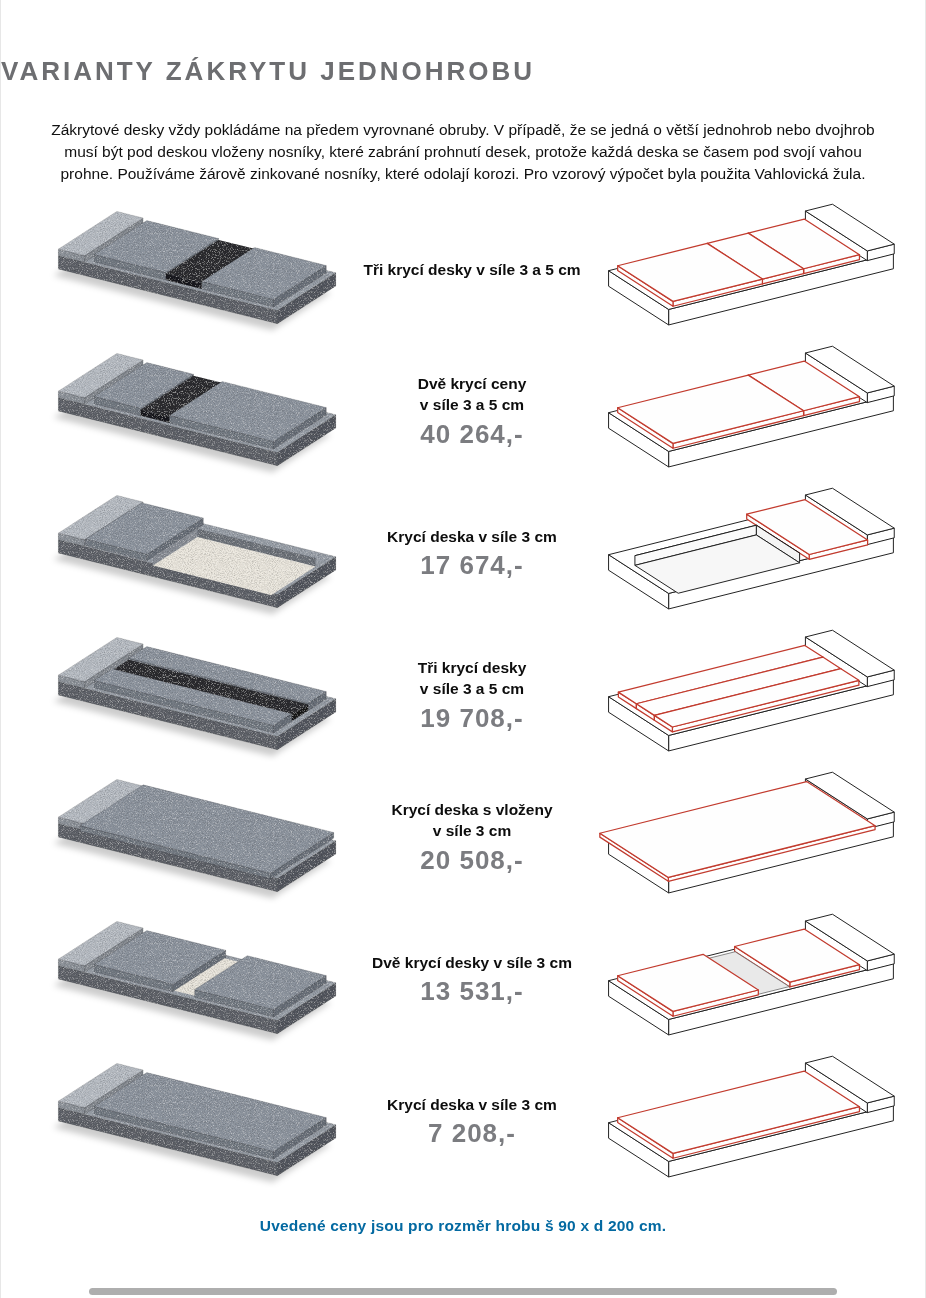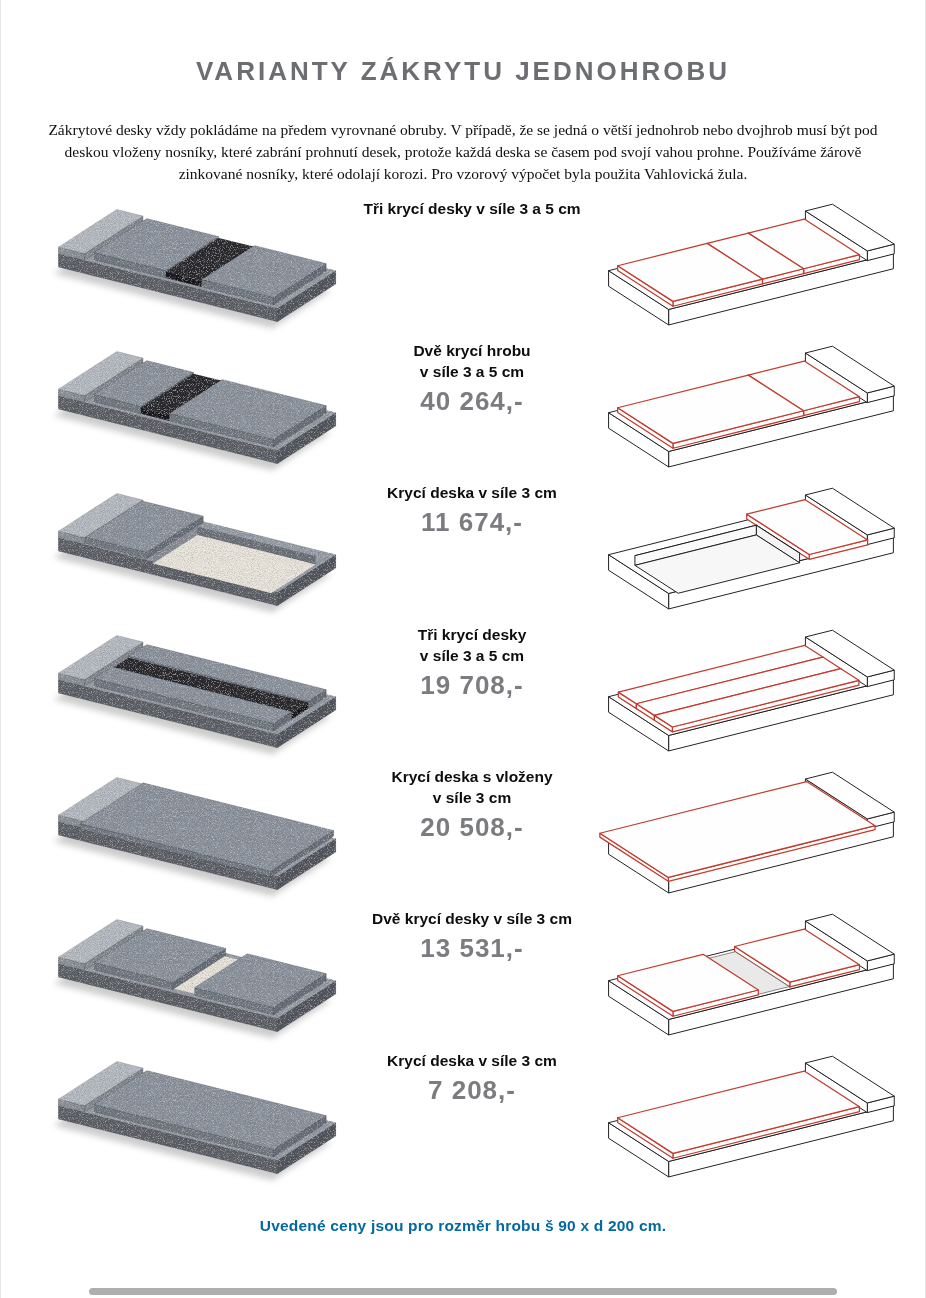--- a/index.html
+++ b/index.html
@@ -1,24 +1,24 @@
 <!DOCTYPE html>
 <html><head>
 <meta charset="utf-8">
 <style>
   * { box-sizing: border-box; }
   body { margin:0; background:#f3f3f3; font-family:"Liberation Sans","DejaVu Sans",sans-serif; }
   .page { position:relative; width:926px; height:1298px; margin:0 auto; background:#fff;
           border-left:1px solid #e7e7e7; border-right:1px solid #e7e7e7; overflow:hidden; }
-  .title { margin:0; padding-top:56px; text-align:center; font-size:26px; font-weight:700;
+  .title { margin:0; padding-top:56px; font-size:26px; font-weight:700;
            letter-spacing:3px; color:#6d6e71; }
   .intro { max-width:842px; margin:32px auto 0; text-align:center; font-size:15.5px;
-           line-height:1.42; color:#101010;font-family:Liberation Serif, serif; }
+           line-height:1.42; color:#101010; }
   .rows { margin-top:14px; }
-  .row { display:flex; align-items:flex-start; height:142px; padding:0 20px 0 46px; }
+  .row { display:flex; align-items:center; height:142px; padding:0 20px 0 46px; }
   .photo { width:302px; flex:0 0 302px; }
   .caption { flex:1; text-align:center; padding:0 6px; }
   .cap-title { font-size:15.5px; font-weight:700; color:#0d0d0d; line-height:1.35; }
   .cap-price { font-size:26px; font-weight:700; color:#7b7c80; letter-spacing:1px; margin-top:3px; }
   .drawing { width:310px; flex:0 0 310px; }
   .photo svg, .drawing svg { display:block; width:100%; height:auto; }
   .footer { margin-top:24px; text-align:center; font-size:15.5px; font-weight:700;
             color:#0369a1; letter-spacing:.2px; }
   .scrollbar-thumb { position:absolute; left:88px; bottom:3px; width:748px; height:7px;
                      border-radius:4px; background:#aeaeae; }
@@ -124,21 +124,21 @@
                 <polygon points="134.4,44.2 190.2,80.2 190.2,86.7 134.4,50.7" fill="#1a1a1d"></polygon>
                 <polygon points="134.4,44.2 164.8,36.6 220.6,72.6 190.2,80.2" fill="#2d2d30"></polygon>
                 <polygon points="79.9,106.3 190.2,78.7 190.2,86.7 79.9,114.3" fill="#757b84" stroke="rgba(0,0,0,0.28)" stroke-width="0.5" stroke-linejoin="round"></polygon>
                 <polygon points="24.1,70.3 79.9,106.3 79.9,114.3 24.1,78.3" fill="#6b717a" stroke="rgba(0,0,0,0.28)" stroke-width="0.5" stroke-linejoin="round"></polygon>
                 <polygon points="24.1,70.3 134.4,42.7 190.2,78.7 79.9,106.3" fill="#8f96a0" stroke="rgba(0,0,0,0.28)" stroke-width="0.5" stroke-linejoin="round"></polygon>
               </g>
             </g>
           </svg>
         </div>
       <div class="caption">
-        <div class="cap-title">Dvě krycí hrobu</div>
+        <div class="cap-title">Dvě krycí ceny</div>
         <div class="cap-title">v síle 3 a 5 cm</div>
         <div class="cap-price">40 264,-</div>
       </div>
       <div class="drawing">
           <svg viewBox="0 2 320 146">
             <polygon points="76.0,116.0 308.0,58.0 308.0,74.0 76.0,132.0" fill="#ffffff" stroke="#1d1d1d" stroke-width="1" stroke-linejoin="round"></polygon>
             <polygon points="14.0,76.0 76.0,116.0 76.0,132.0 14.0,92.0" fill="#ffffff" stroke="#1d1d1d" stroke-width="1" stroke-linejoin="round"></polygon>
             <polygon points="14.0,76.0 246.0,18.0 308.0,58.0 76.0,116.0" fill="#ffffff" stroke="#1d1d1d" stroke-width="1" stroke-linejoin="round"></polygon>
             <polygon points="281.1,55.6 308.9,48.6 308.9,58.6 281.1,65.6" fill="#ffffff" stroke="#1d1d1d" stroke-width="1" stroke-linejoin="round"></polygon>
             <polygon points="217.2,14.4 281.1,55.6 281.1,65.6 217.2,24.4" fill="#ffffff" stroke="#1d1d1d" stroke-width="1" stroke-linejoin="round"></polygon>
@@ -171,21 +171,21 @@
                 <polygon points="160.6,48.0 207.8,78.4 207.8,87.4 160.6,57.0" fill="#8a8f97"></polygon>
                 <polygon points="35.4,79.3 160.6,48.0 160.6,57.0 35.4,88.3" fill="#6f747c"></polygon>
                 <polygon points="35.4,88.3 160.6,57.0 207.8,87.4 82.5,118.7" fill="#ece8df"></polygon>
               </g>
             </g>
           </svg>
         </div>
       <div class="caption">
         <div class="cap-title">Krycí deska v síle 3 cm</div>
         <div class="cap-title"></div>
-        <div class="cap-price">11 674,-</div>
+        <div class="cap-price">17 674,-</div>
       </div>
       <div class="drawing">
           <svg viewBox="0 2 320 146">
             <polygon points="76.0,116.0 308.0,58.0 308.0,74.0 76.0,132.0" fill="#ffffff" stroke="#1d1d1d" stroke-width="1" stroke-linejoin="round"></polygon>
             <polygon points="14.0,76.0 76.0,116.0 76.0,132.0 14.0,92.0" fill="#ffffff" stroke="#1d1d1d" stroke-width="1" stroke-linejoin="round"></polygon>
             <polygon points="14.0,76.0 246.0,18.0 308.0,58.0 76.0,116.0" fill="#ffffff" stroke="#1d1d1d" stroke-width="1" stroke-linejoin="round"></polygon>
             <polygon points="281.1,55.6 308.9,48.6 308.9,58.6 281.1,65.6" fill="#ffffff" stroke="#1d1d1d" stroke-width="1" stroke-linejoin="round"></polygon>
             <polygon points="217.2,14.4 281.1,55.6 281.1,65.6 217.2,24.4" fill="#ffffff" stroke="#1d1d1d" stroke-width="1" stroke-linejoin="round"></polygon>
             <polygon points="217.2,14.4 245.1,7.4 308.9,48.6 281.1,55.6" fill="#ffffff" stroke="#1d1d1d" stroke-width="1" stroke-linejoin="round"></polygon>
             <polygon points="221.1,75.8 281.4,60.8 281.4,65.8 221.1,80.8" fill="#fefefe" stroke="#c23b2e" stroke-width="1.3" stroke-linejoin="round"></polygon>

